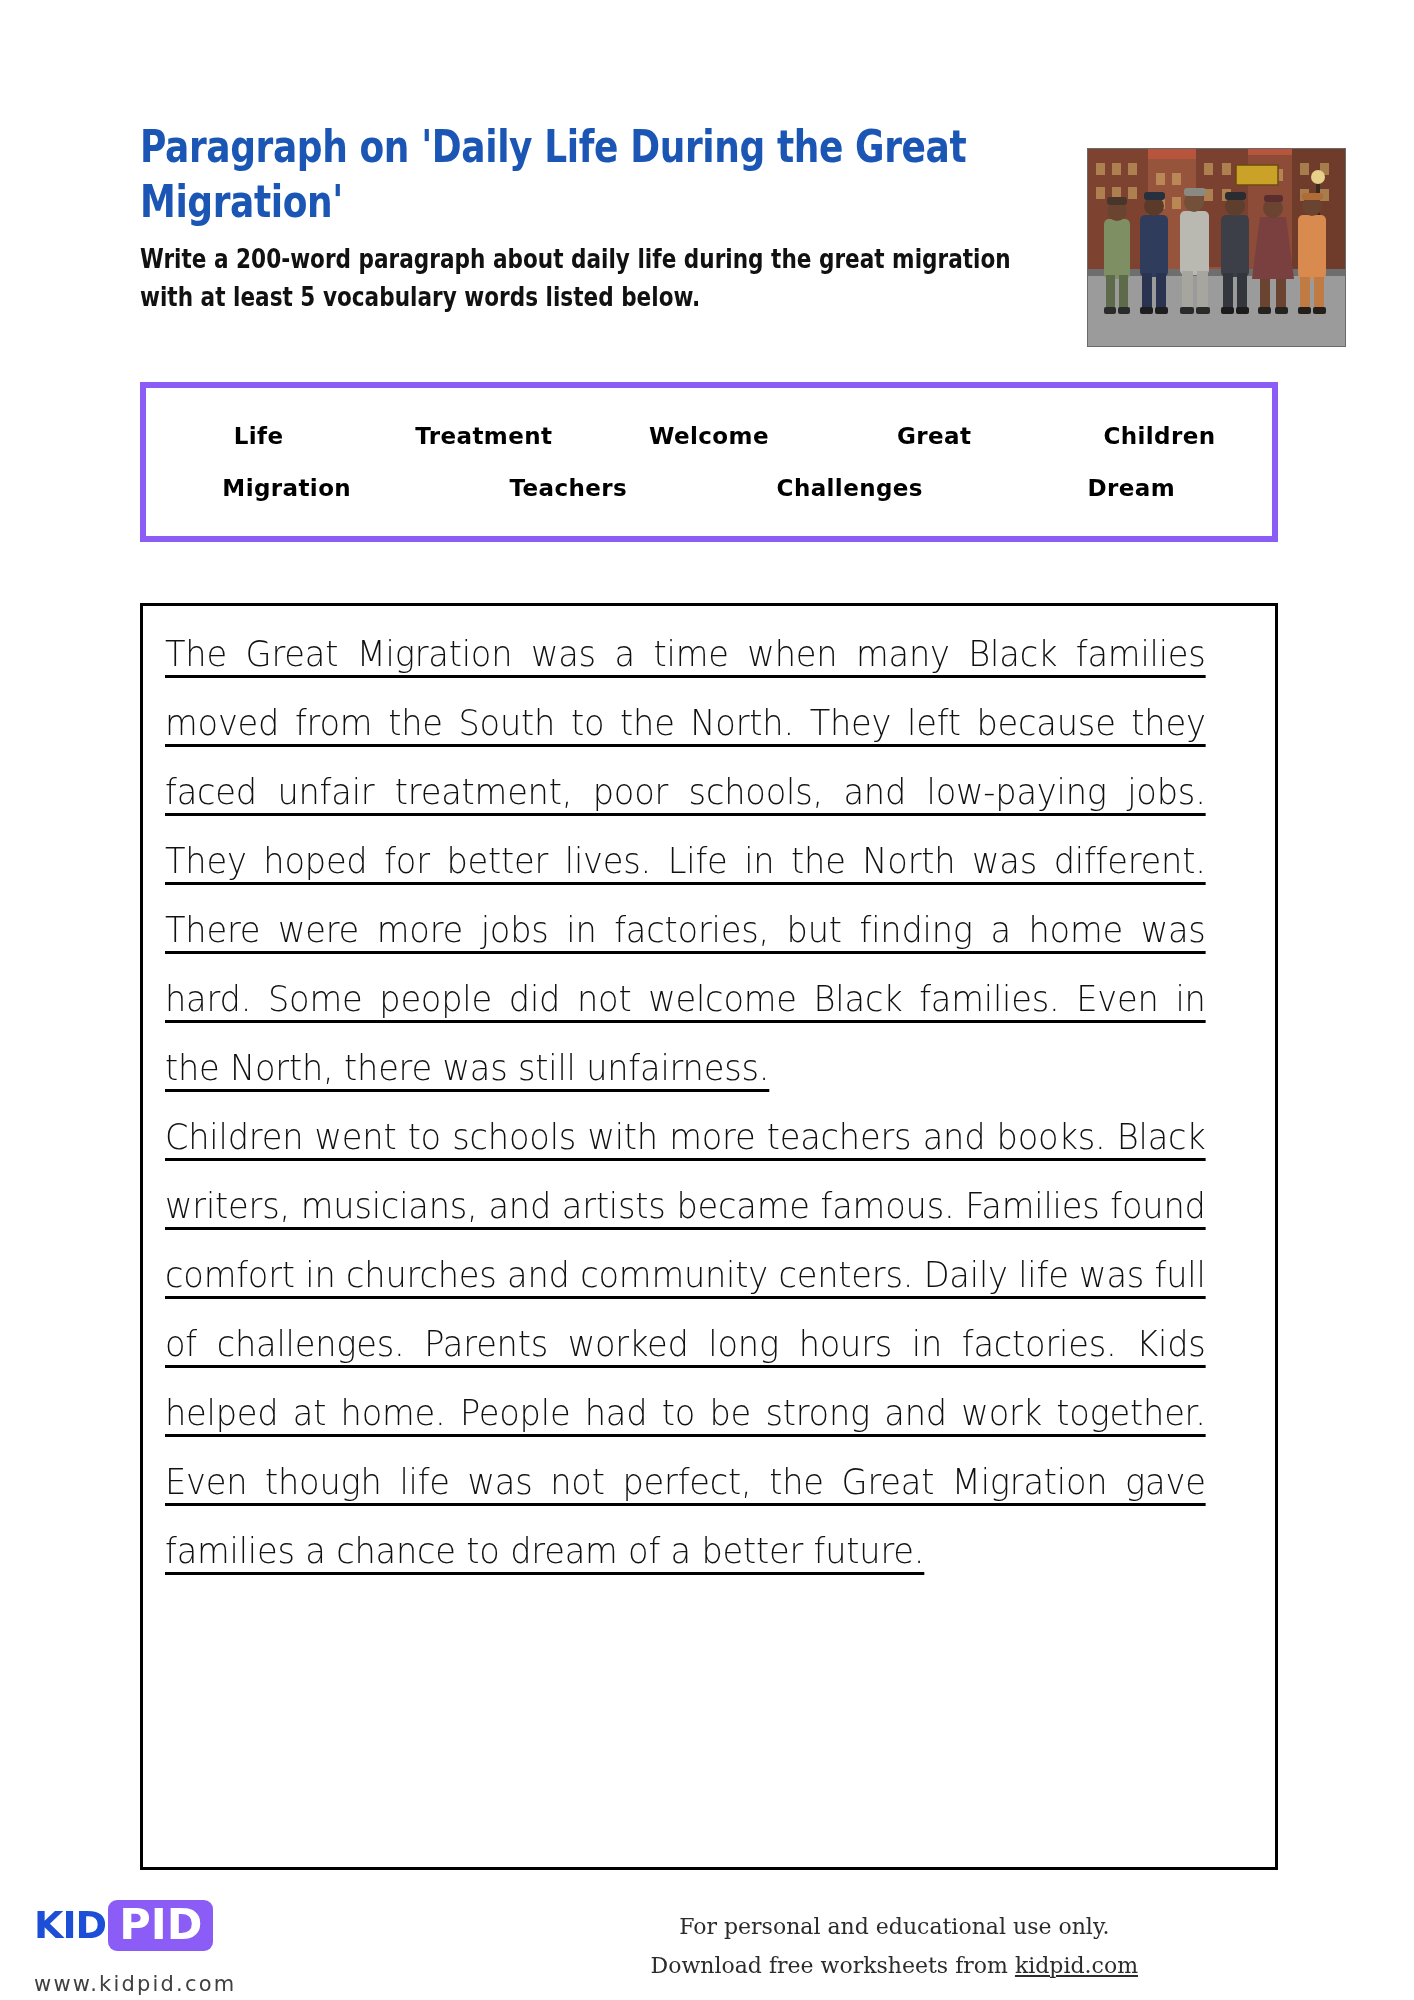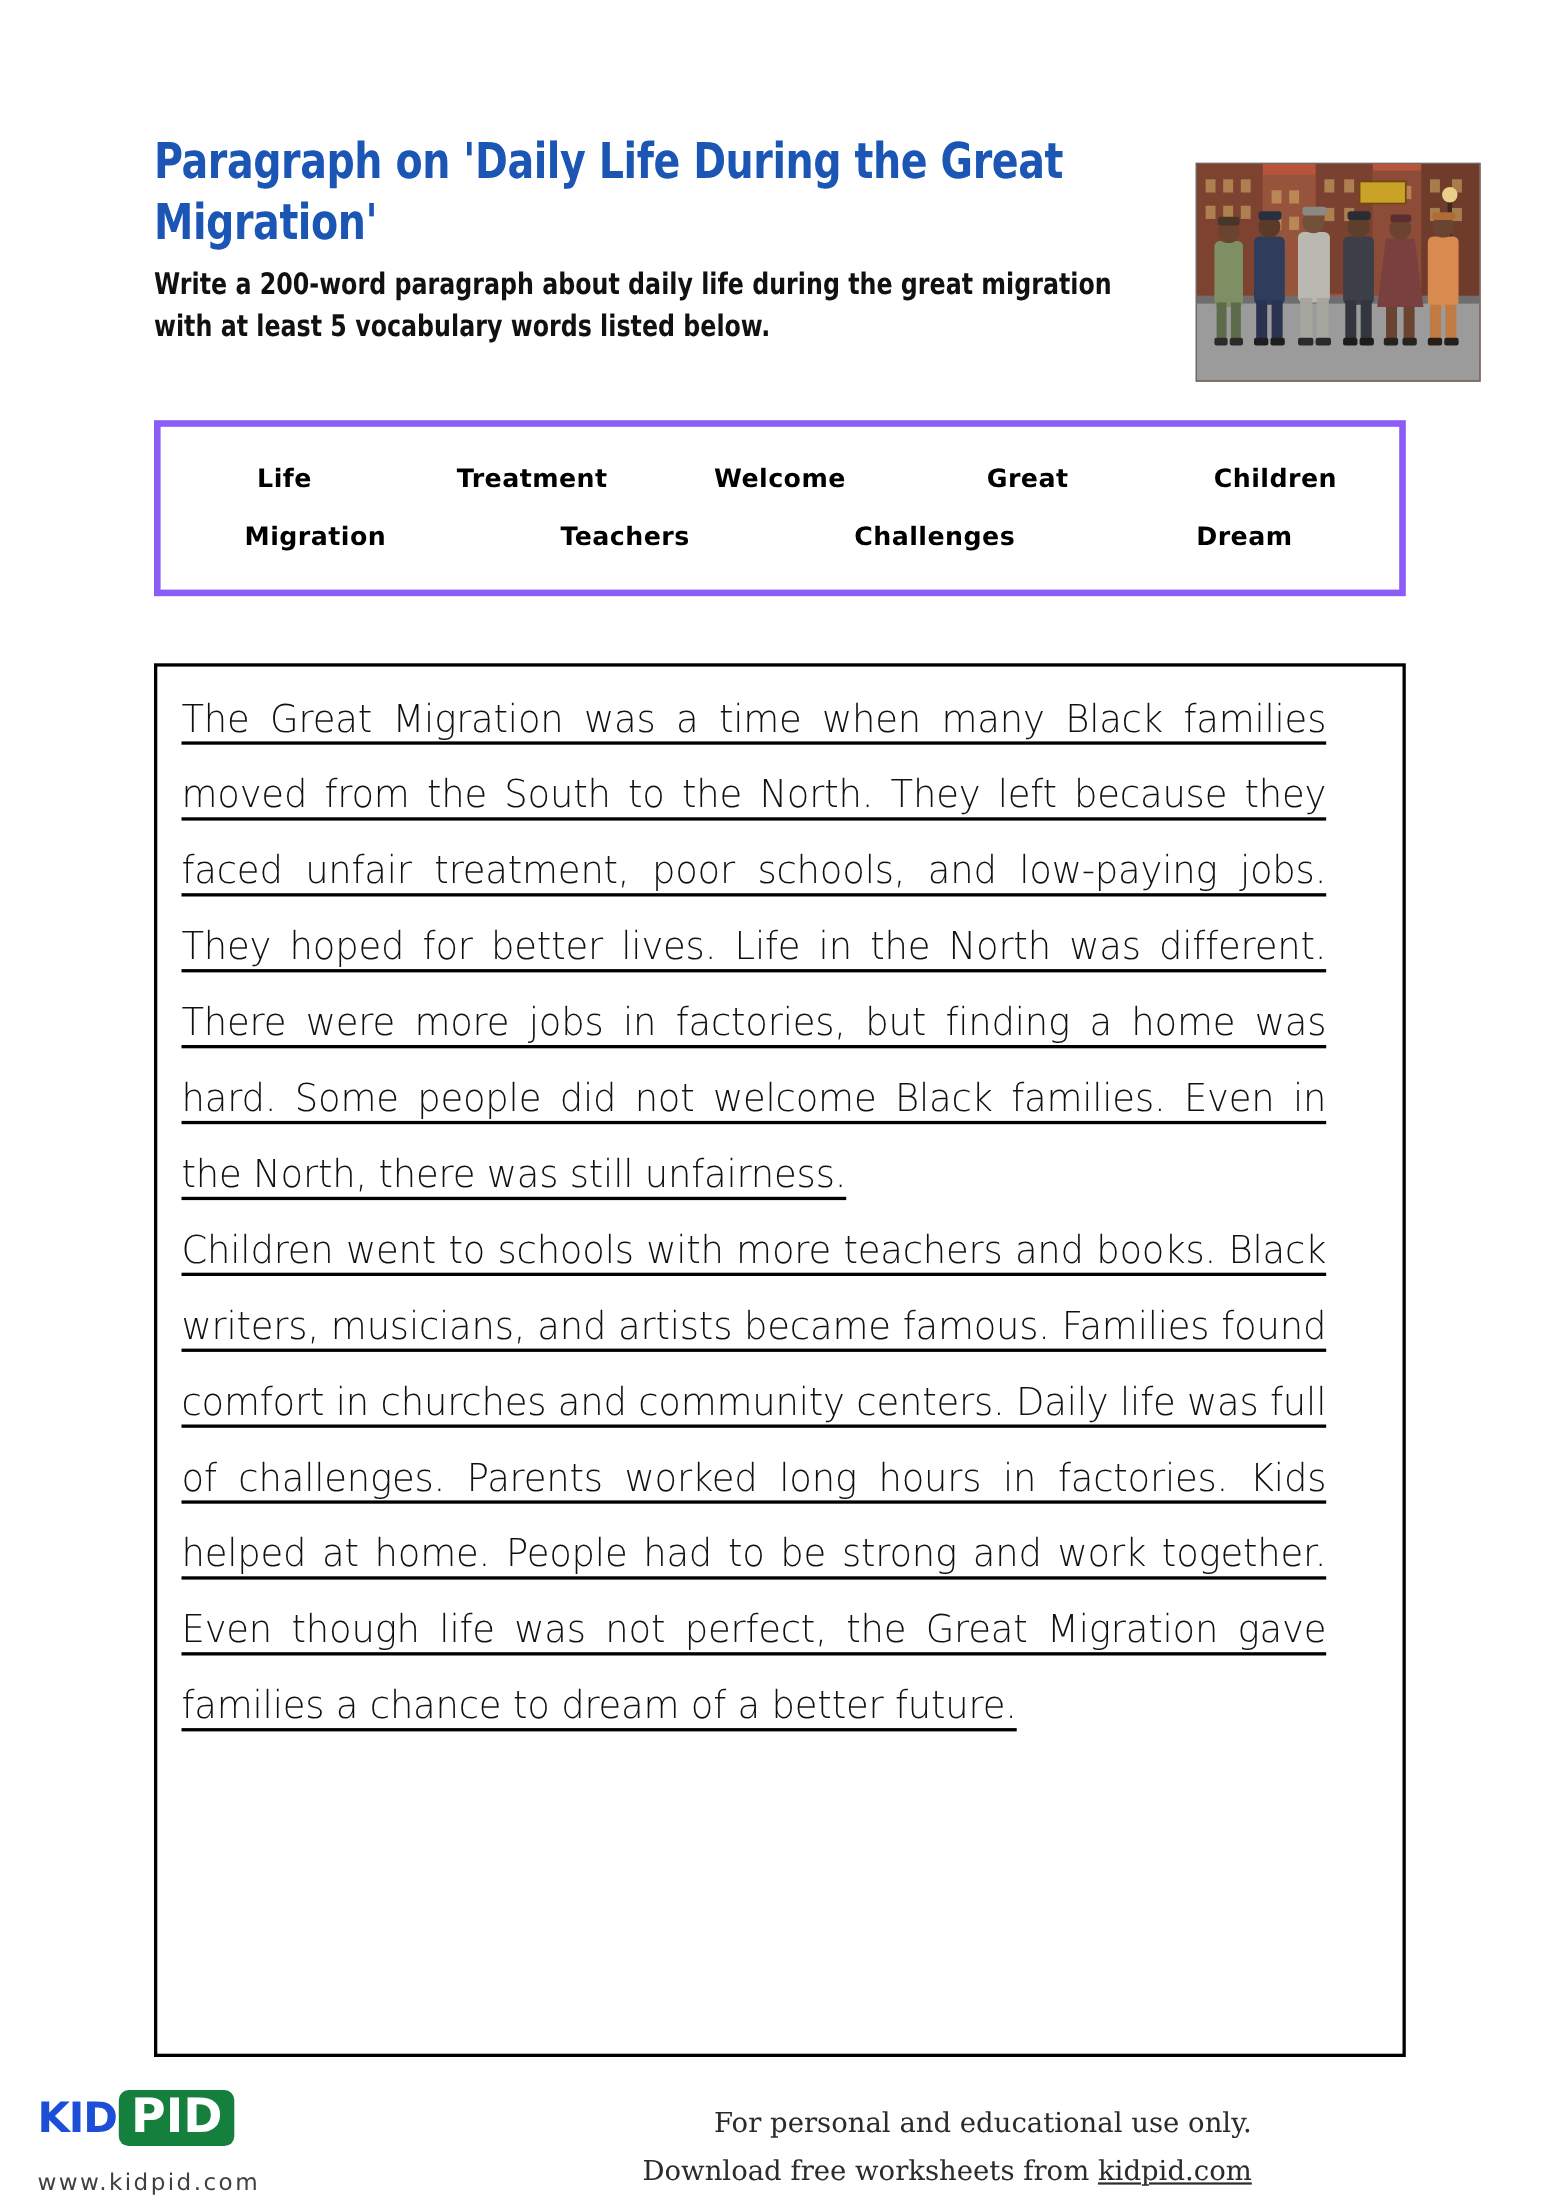--- a/index.html
+++ b/index.html
@@ -95,38 +95,38 @@
 
   
   .logo{position:absolute;left:34px;top:1898px;}
   .logo-row{display:flex;align-items:center;height:54px;}
   .logo-kid{
     font-family:"DejaVu Sans",sans-serif;
     font-weight:bold;font-size:38px;color:#1d4ed8;
     letter-spacing:-1px;line-height:1;
   }
   .logo-pid-box{
-    background:#15803d;border-radius:9px;
+    background:#8b5cf6;border-radius:9px;
     padding:3px 11px 5px 11px;margin-left:2px;
   }
   .logo-pid{
     font-family:"DejaVu Sans",sans-serif;
     font-weight:bold;font-size:43px;color:#ffffff;
     letter-spacing:0px;line-height:1;
   }
   .logo-url{
     font-family:"DejaVu Sans",sans-serif;
     font-size:21px;color:#404040;
     letter-spacing:2.2px;margin-top:20px;
   }
   .footer-right{
     position:absolute;right:40px;top:1908px;
-    text-align:right;
+    text-align:center;
     font-family:"DejaVu Serif",serif;
-    font-size:25px;color:#2b2b2b;line-height:1.75;margin-left:20px;
+    font-size:22px;color:#2b2b2b;line-height:1.75;margin-left:20px;
   }
   .footer-right a{color:#2b2b2b;text-decoration:underline;}
 </style>
 </head>
 <body>
 
 <div class="page">
 
   <div class="header">
     <h1 class="title">Paragraph on 'Daily Life During the Great Migration'</h1>

